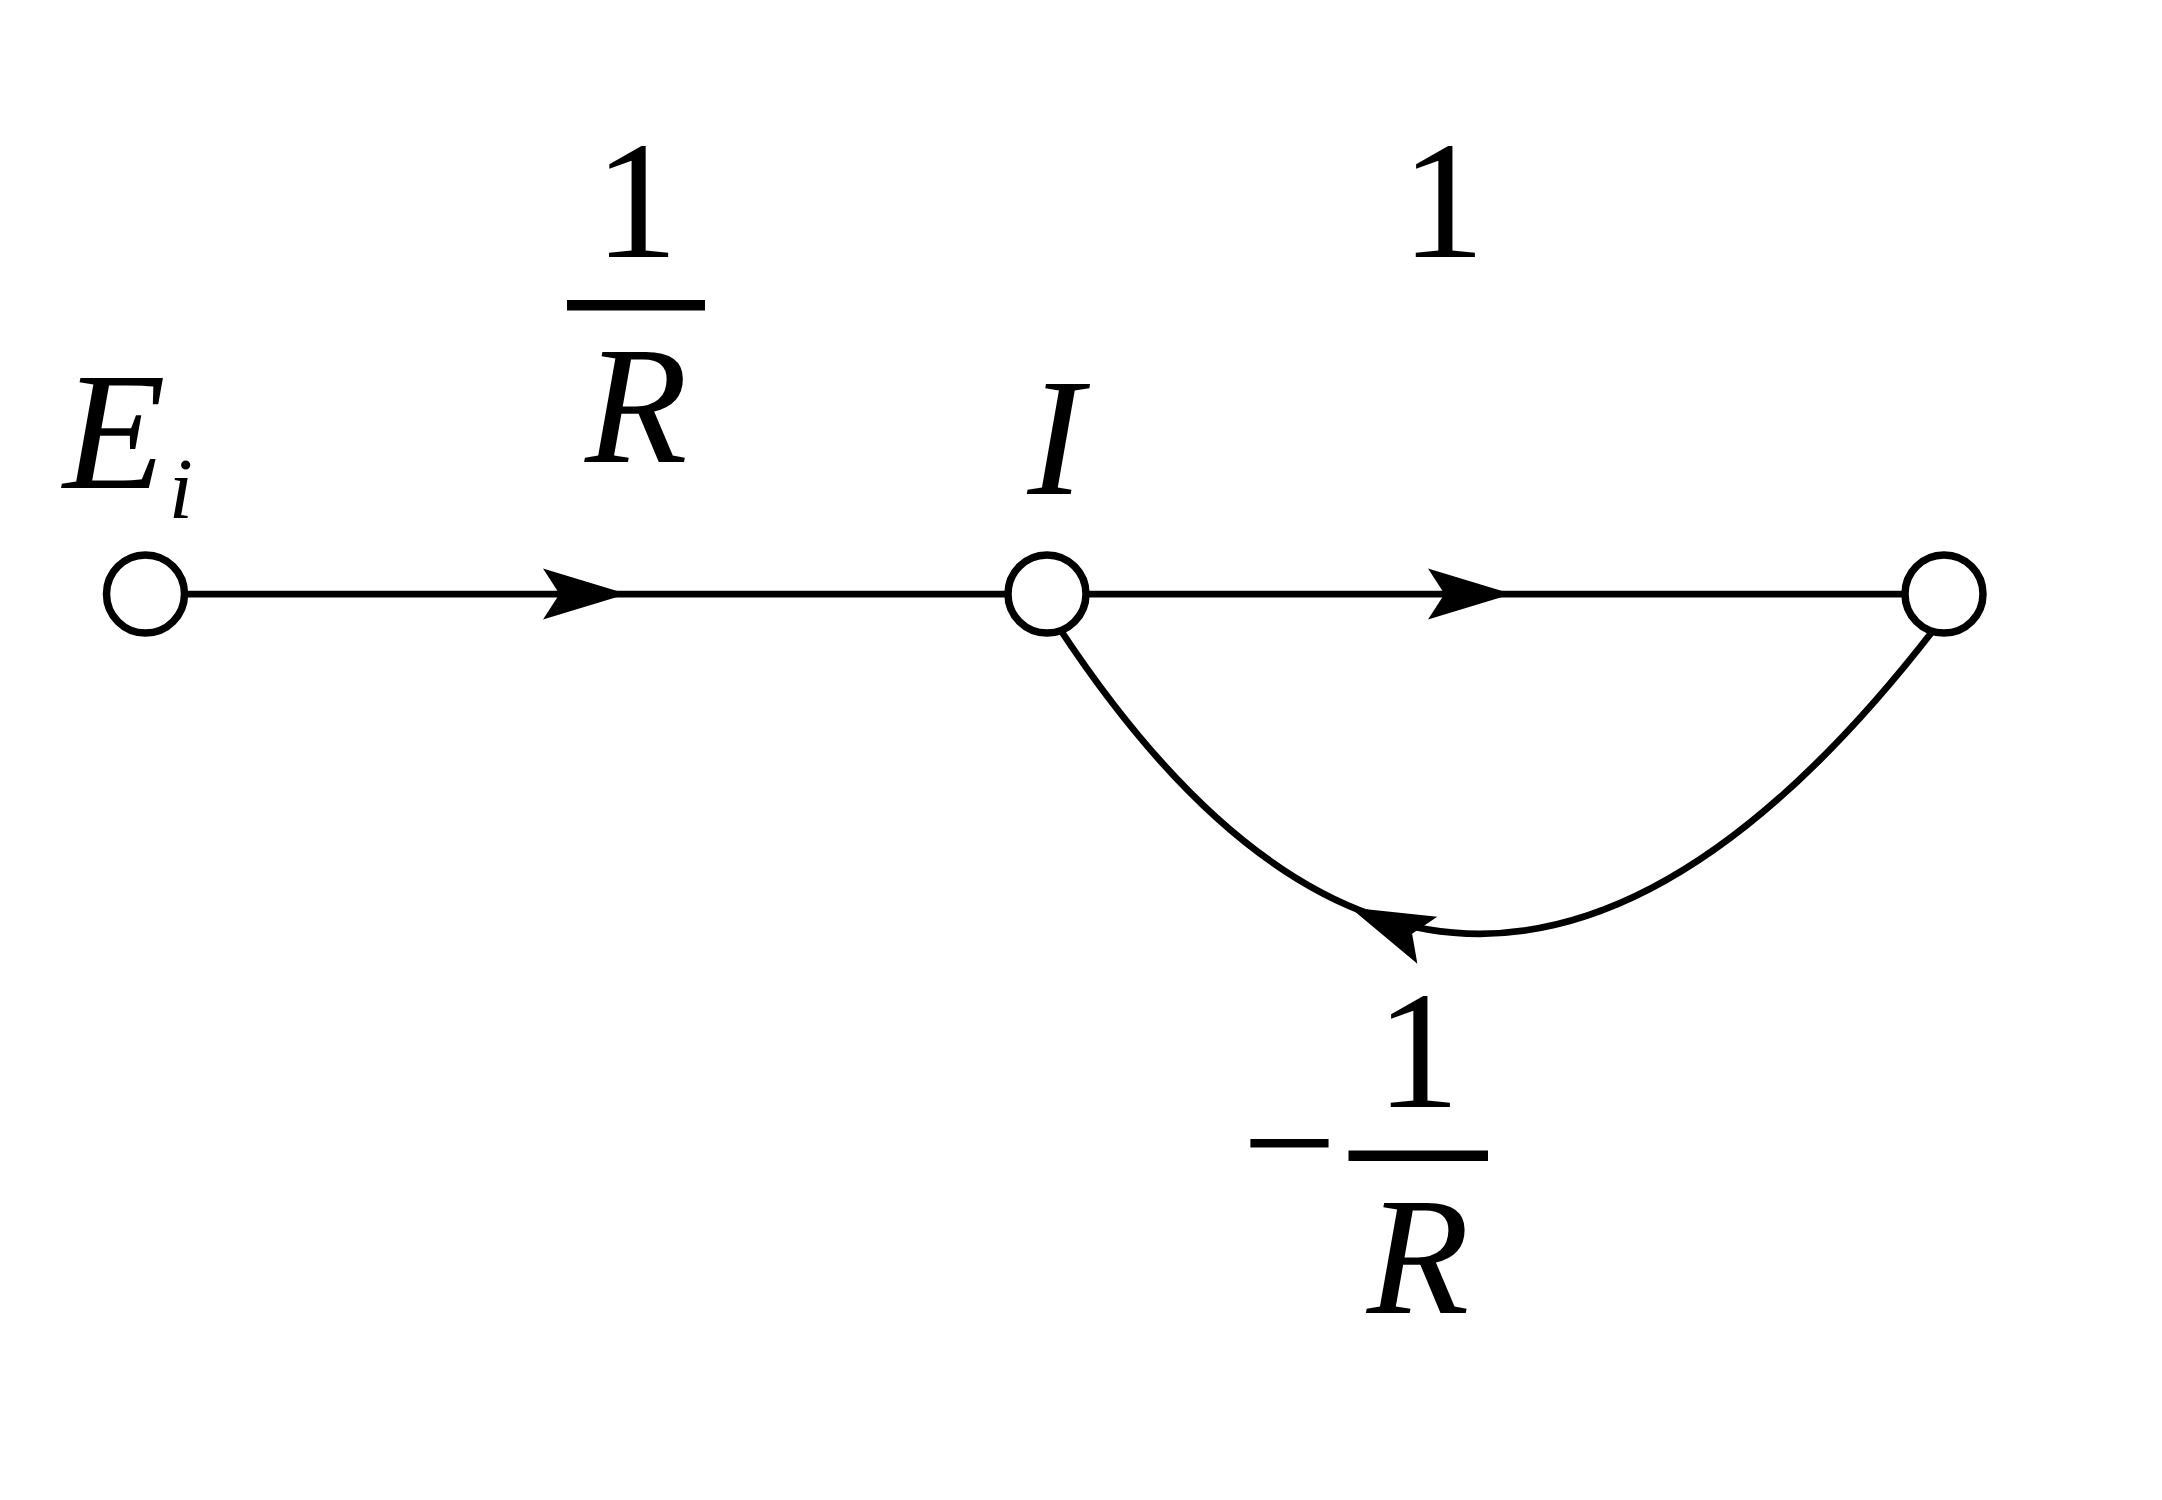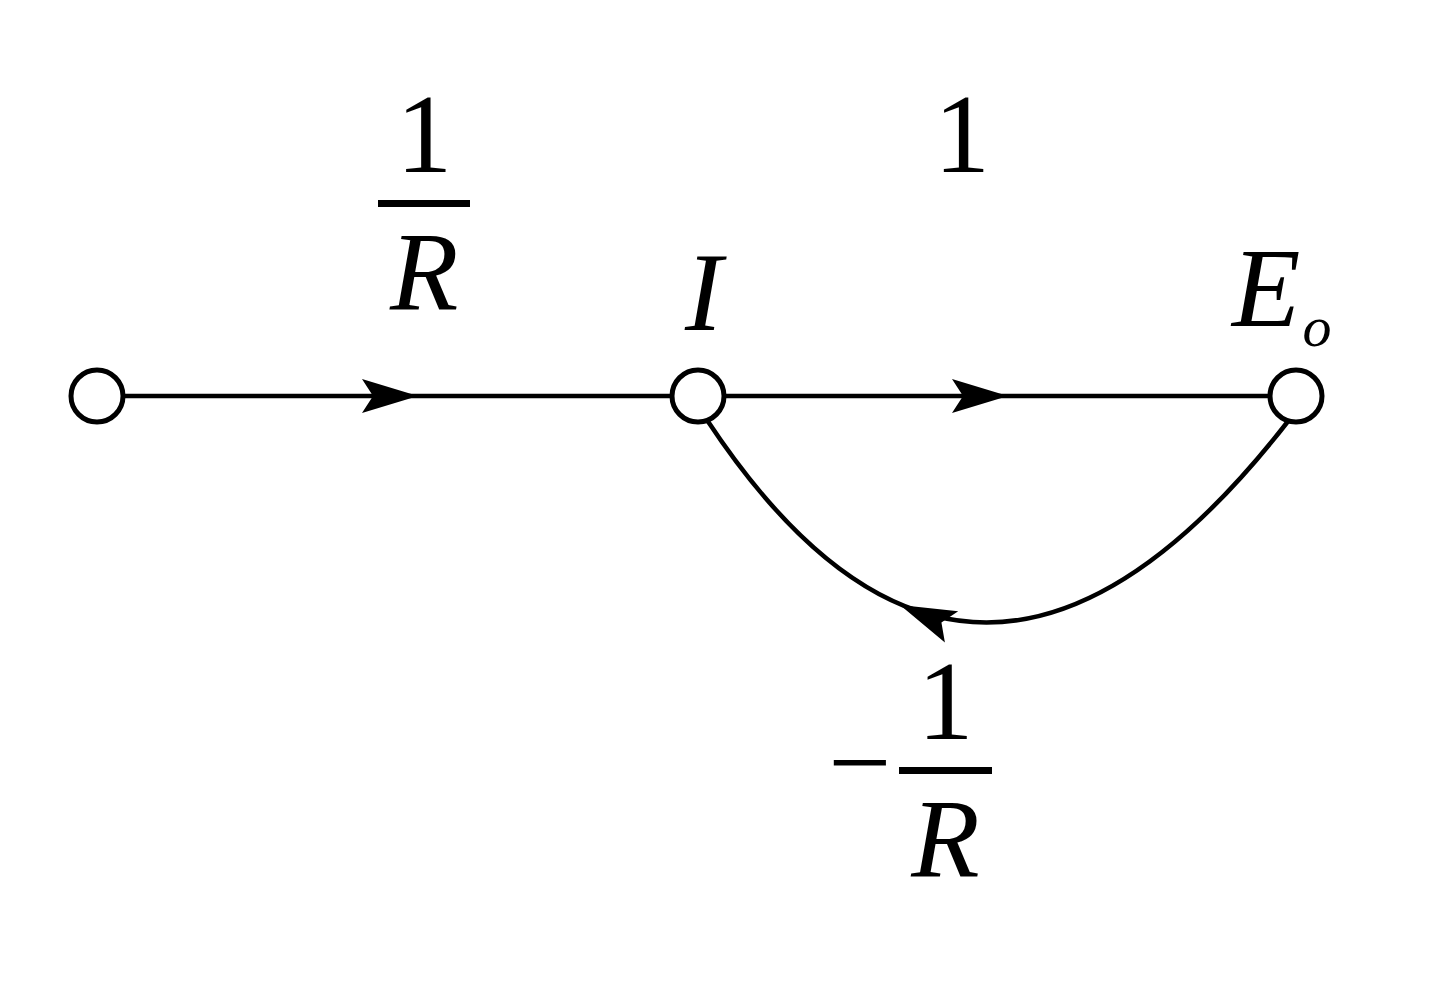--- a/index.html
+++ b/index.html
@@ -95,28 +95,28 @@
     <polygon class="arrow" points="0,0 -56,-17 -45,0 -56,17" transform="translate(1008,396)"></polygon>
 
     <path class="wire" d="M 1289 420 Q 975 825 707 420"></path>
     <polygon class="arrow" points="0,0 -56,-17 -45,0 -56,17" transform="translate(900,605) rotate(-157)"></polygon>
 
     <circle class="node" cx="97" cy="396" r="26"></circle>
     <circle class="node" cx="698" cy="396" r="26"></circle>
     <circle class="node" cx="1296" cy="396" r="26"></circle>
   </svg>
 
+  <div class="label" style="left:42px; top:232px;">
+    <span>E</span><span class="sub">i</span>
+  </div>
 
   <div class="label" style="left:685px; top:236px;">
     <span>I</span><span class="sub"></span>
   </div>
 
-  <div class="label" style="left:1232px; top:232px;">
-    <span>E</span><span class="sub">o</span>
-  </div>
 
   <div class="gain" style="left:378px; top:78px;">
     <span class="frac">
       <span class="num">1</span>
       <span class="den">R</span>
     </span>
   </div>
 
   <div class="gain" style="left:922px; top:78px;">
     <span class="frac">

